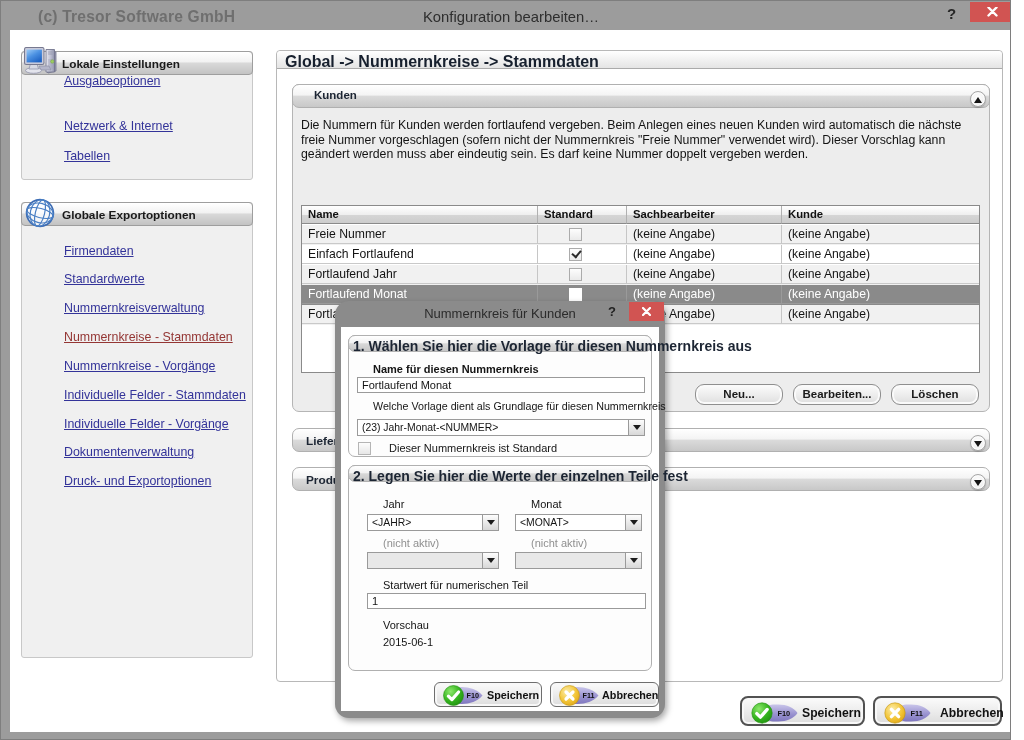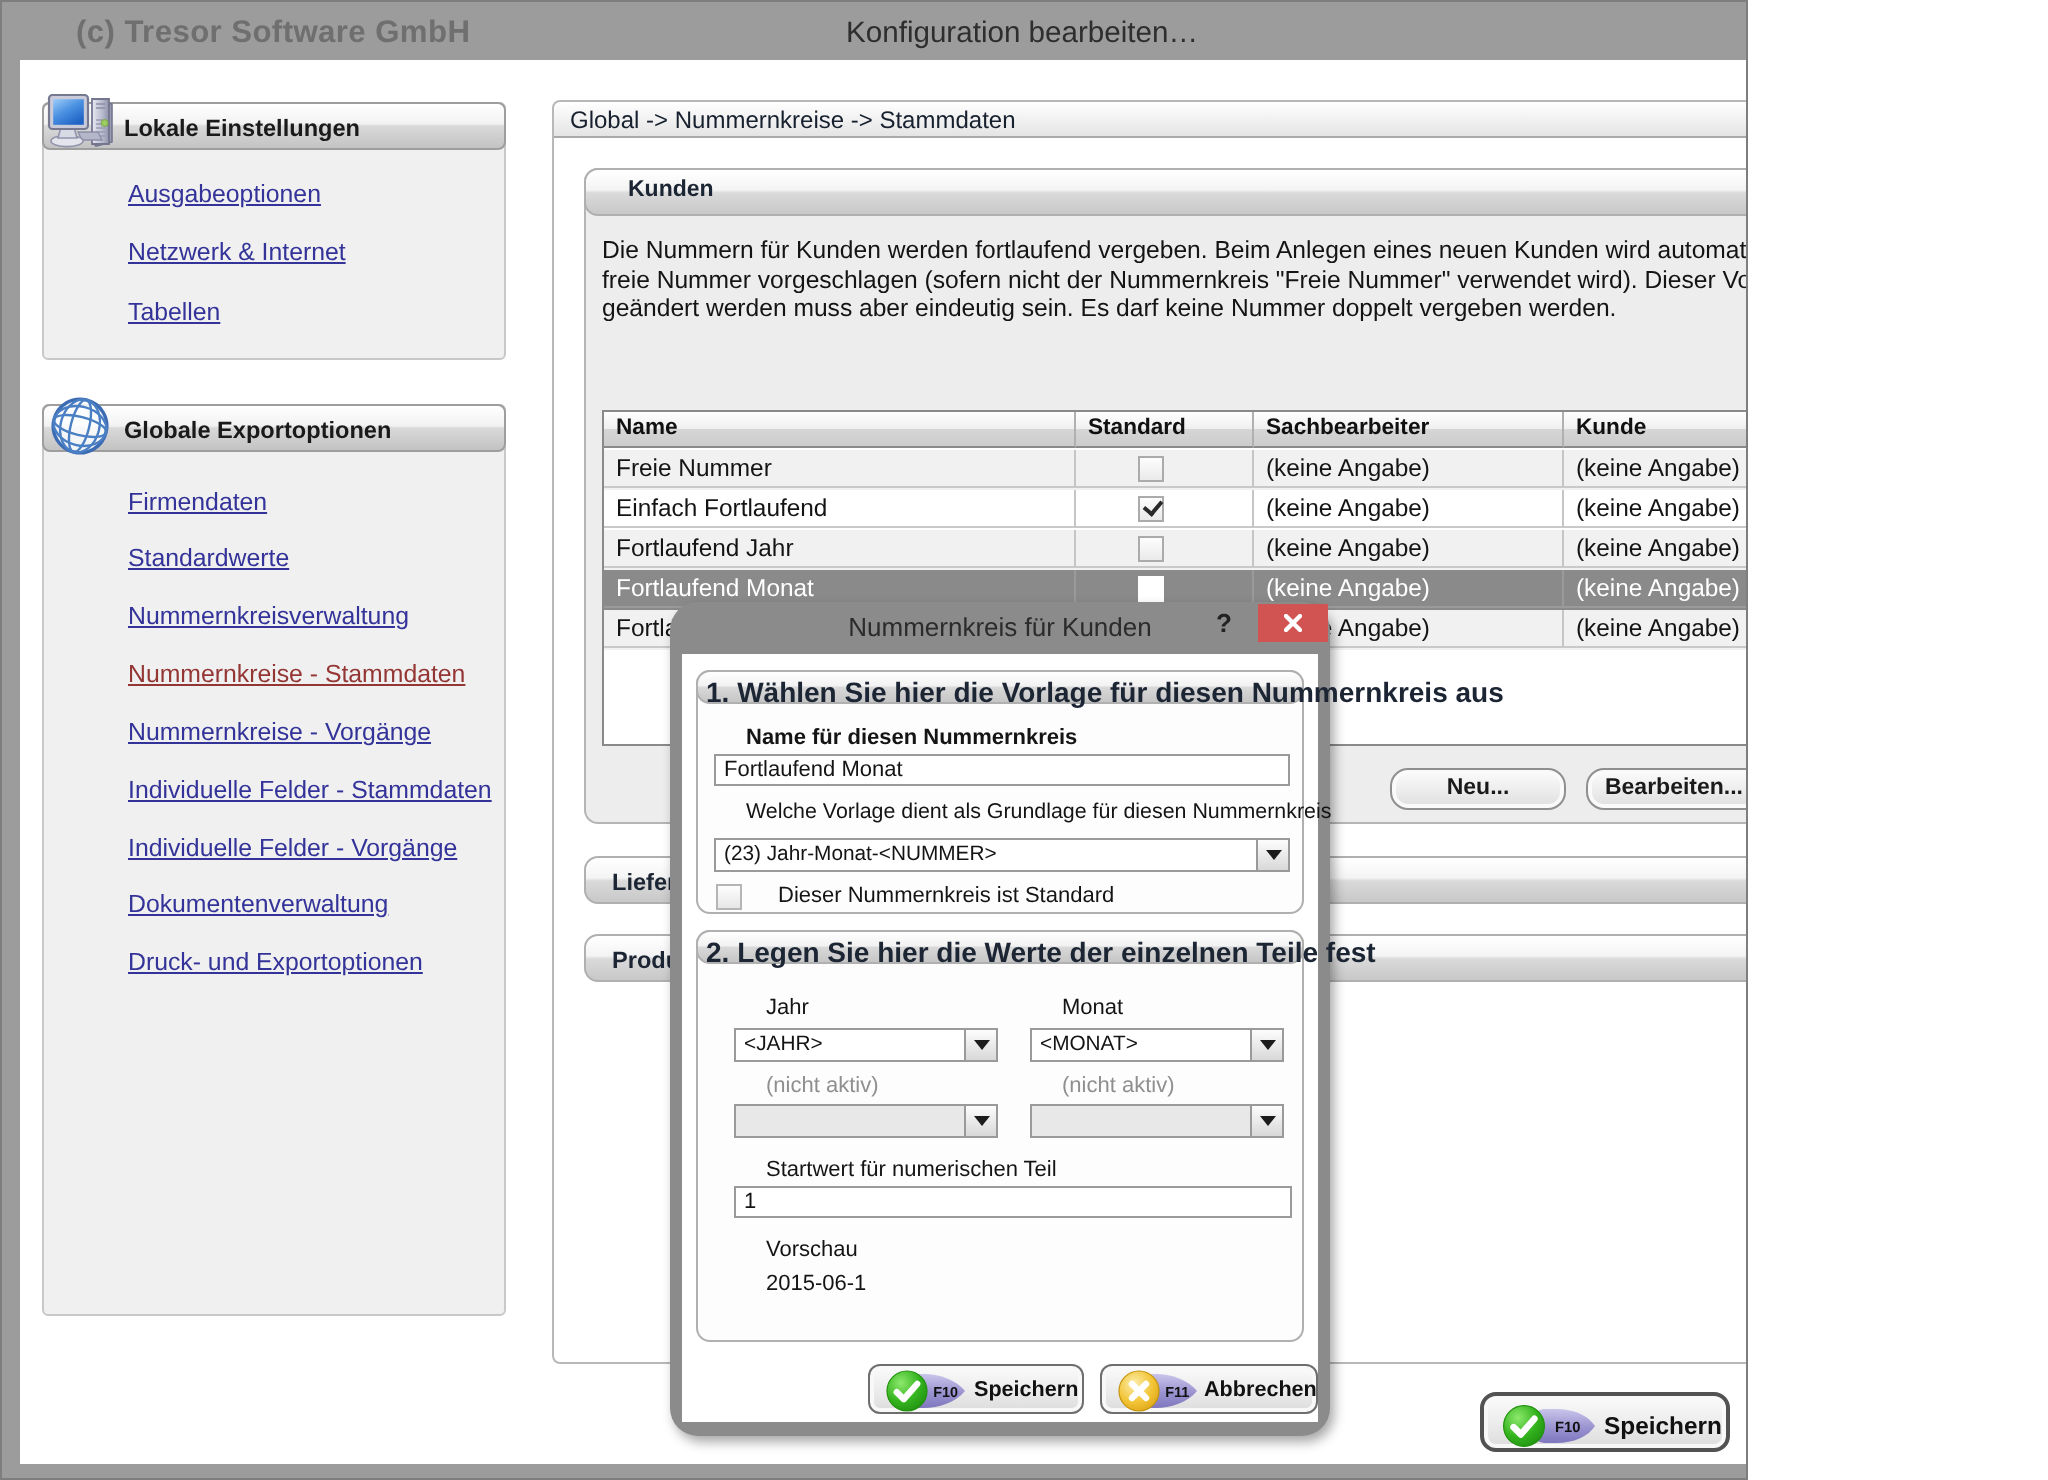--- a/index.html
+++ b/index.html
@@ -1,17 +1,17 @@
 <!DOCTYPE html>
 <html><head>
 <meta charset="utf-8">
 <style>
 * { margin:0; padding:0; box-sizing:border-box; }
 body { font-family:"Liberation Sans", sans-serif; }
-#win { position:relative; width:874px; height:740px; background:#9c9c9c; overflow:hidden; border:1px solid #7e7e7e; }
+#win { position:relative; width:1011px; height:740px; background:#9c9c9c; overflow:hidden; border:1px solid #7e7e7e; }
 
 
 #titlebar { position:absolute; left:0; top:0; width:1024px; height:30px; background:#9c9c9c; }
 #copy { position:absolute; left:37px; top:7px; font-size:15.6px; font-weight:bold; color:#6f6f6f; letter-spacing:0.2px; }
 #wintitle { position:absolute; left:422px; top:8px; font-size:14.8px; color:#2e2e2e; }
 #qmark { position:absolute; left:946px; top:4px; font-size:15px; font-weight:bold; color:#262626; }
 #xbtn { position:absolute; left:969px; top:1px; width:45px; height:20px; background:#d15452; text-align:center; line-height:0; }
 
 
 #content { position:absolute; left:9px; top:29px; width:1005px; height:702px; background:#ffffff; }
@@ -25,21 +25,21 @@
   box-shadow:inset 0 1px 0 #fff; }
 .sphead .t { position:absolute; left:40px; top:5px; font-size:11.8px; font-weight:bold; color:#1a1a1a; }
 .spicon { position:absolute; }
 .sidepanel a { display:block; position:absolute; left:42px; font-size:12.4px; color:#333399; text-decoration:underline; white-space:nowrap; }
 .sidepanel a.active { color:#943634; }
 
 
 #main { position:absolute; left:266px; top:20px; width:727px; height:632px; background:#fff; border:1px solid #b8b8b8; border-radius:4px; }
 #crumb { position:absolute; left:0; top:0; width:725px; height:18px; border-bottom:1px solid #aaa; border-radius:4px 4px 0 0;
   background:linear-gradient(#ffffff, #e4e4e4); }
-#crumb span { position:absolute; left:8px; top:2px; font-size:12px; font-weight:normal; color:#17202e; }
+#crumb span { position:absolute; left:8px; top:2px; font-size:16px; font-weight:bold; color:#17202e; }
 
 
 #kunden { position:absolute; left:15px; top:33px; width:698px; height:328px; background:#ededed; border:1px solid #b5b5b5; border-radius:7px; }
 .ghead { position:absolute; left:-1px; top:-1px; height:24px; border:1px solid #b0b0b0; border-radius:7px;
   background:linear-gradient(#ffffff 0%, #f4f4f4 45%, #dadada 52%, #c8c8c8 100%);
   box-shadow:inset 0 1px 0 #fff; }
 #kunden .ghead { width:698px; }
 .ghead .t { font-size:11.5px; font-weight:bold; color:#1c2533; position:absolute; top:4px; }
 .cbtn { position:absolute; width:16px; height:16px; border-radius:50%; top:6px;
   background:radial-gradient(circle at 50% 40%, #ffffff 0%, #f2f2f2 55%, #d2d2d2 100%);
@@ -159,21 +159,21 @@
         <path d="M25,5 h4.5 M25,7 h4.5" stroke="#8d8fa8" stroke-width="0.7" fill="none"></path>
         <path d="M25,13 h4.5 M25,15 h4.5 M25,17 h4.5 M25,19 h4.5 M25,21 h4.5" stroke="#9a9cb2" stroke-width="0.7" fill="none"></path>
         <circle cx="29.3" cy="14.5" r="1.7" fill="#9ccc62" stroke="#79a943" stroke-width="0.5"></circle>
         <path d="M16,19 L26,19 L28,23 L18,23 Z" fill="#b4b6ca" stroke="#8d8fa6" stroke-width="0.7"></path>
         <ellipse cx="10.5" cy="23.5" rx="8" ry="2.8" fill="#e3e4ec" stroke="#9294ac" stroke-width="0.8"></ellipse>
         <path d="M7.5,16.5 h6.5 l1.5,5.5 h-9.5 z" fill="#d8dae4" stroke="#9294ac" stroke-width="0.8"></path>
         <rect x="1.5" y="0.5" width="19.5" height="17" rx="1.8" fill="#c9cbdb" stroke="#777990" stroke-width="1.1"></rect>
         <rect x="3.6" y="2.6" width="15.3" height="12.8" fill="url(#scr)"></rect>
       </svg>
       </div>
-      <a style="top:38px;">Ausgabeoptionen</a>
+      <a style="top:22px;">Ausgabeoptionen</a>
       <a style="top:67px;">Netzwerk &amp; Internet</a>
       <a style="top:97px;">Tabellen</a>
     </div>
 
     <div class="sidepanel" id="sp2">
       <div class="sphead">
         <span class="t">Globale Exportoptionen</span>
         <svg class="spicon" width="32" height="32" viewBox="0 0 32 32" style="left:3px; top:-5px;">
         <g transform="rotate(14 15 15)">
         <circle cx="15" cy="15" r="13.4" fill="#fbfdff" fill-opacity="0.85" stroke="#3c6cb4" stroke-width="1.7"></circle>

